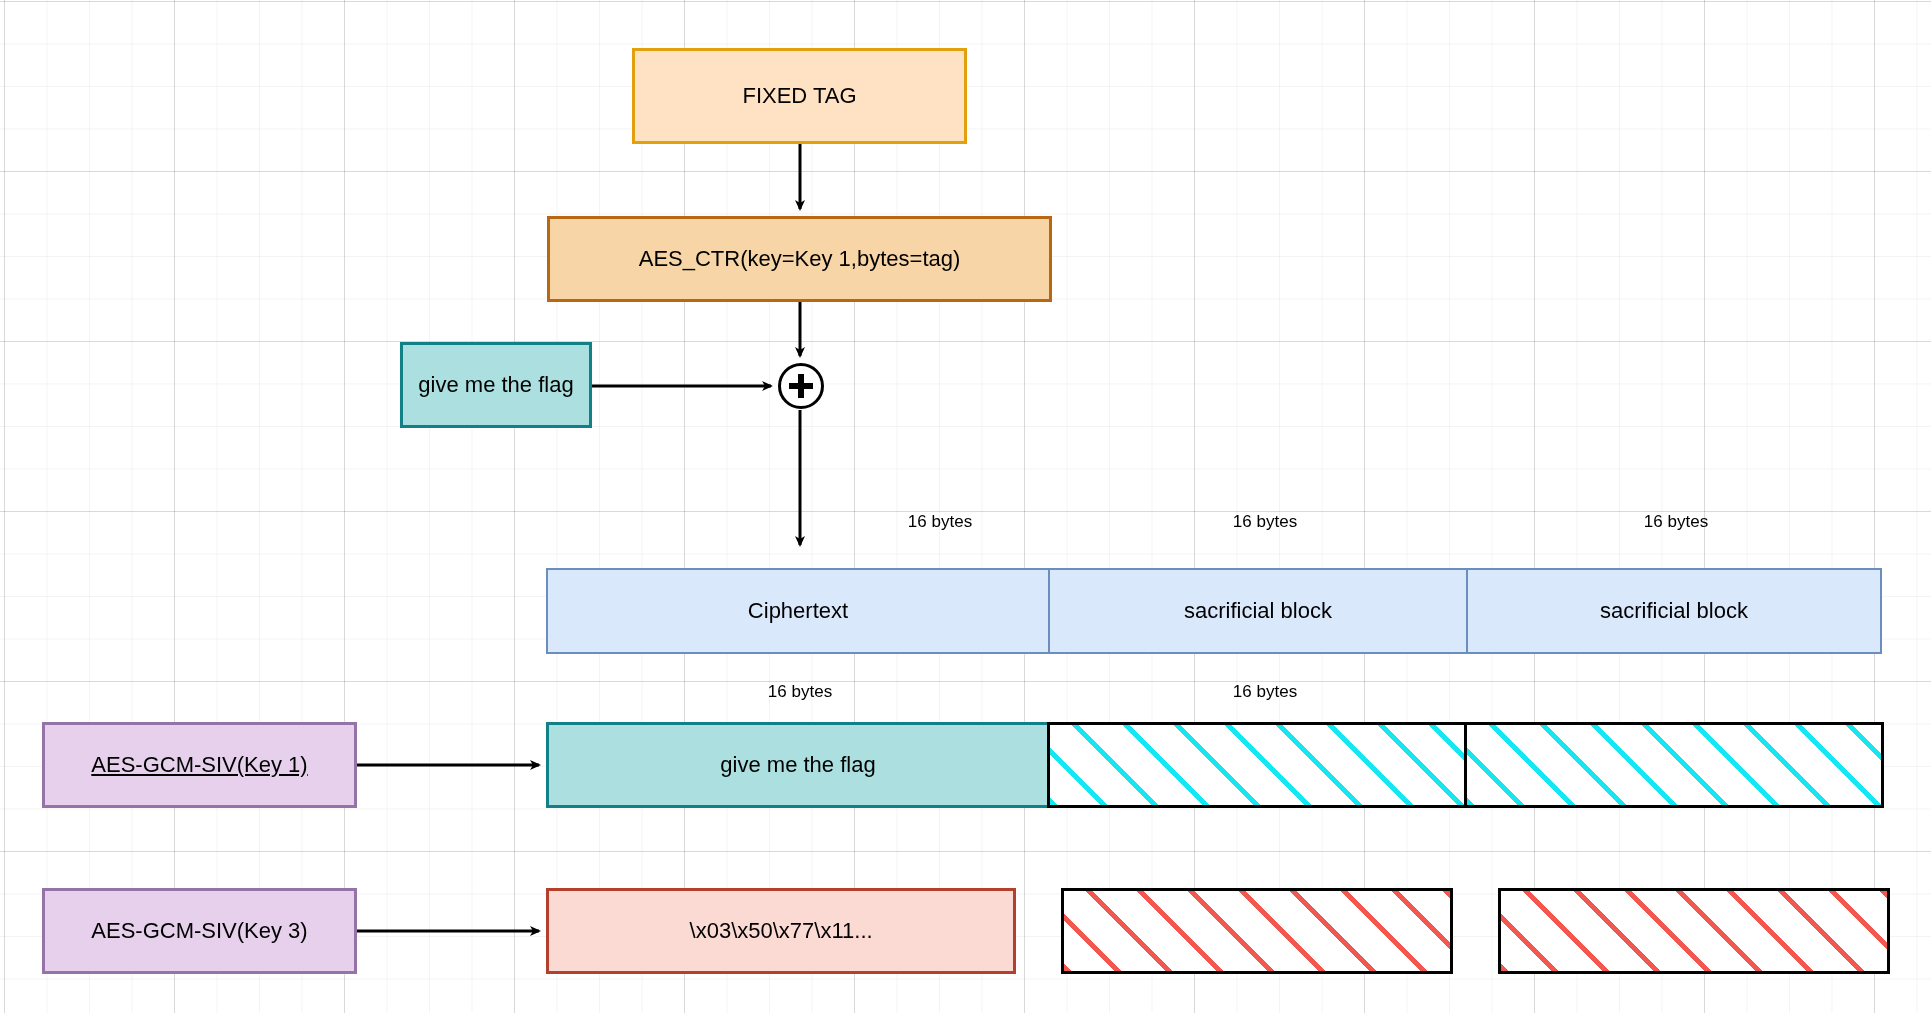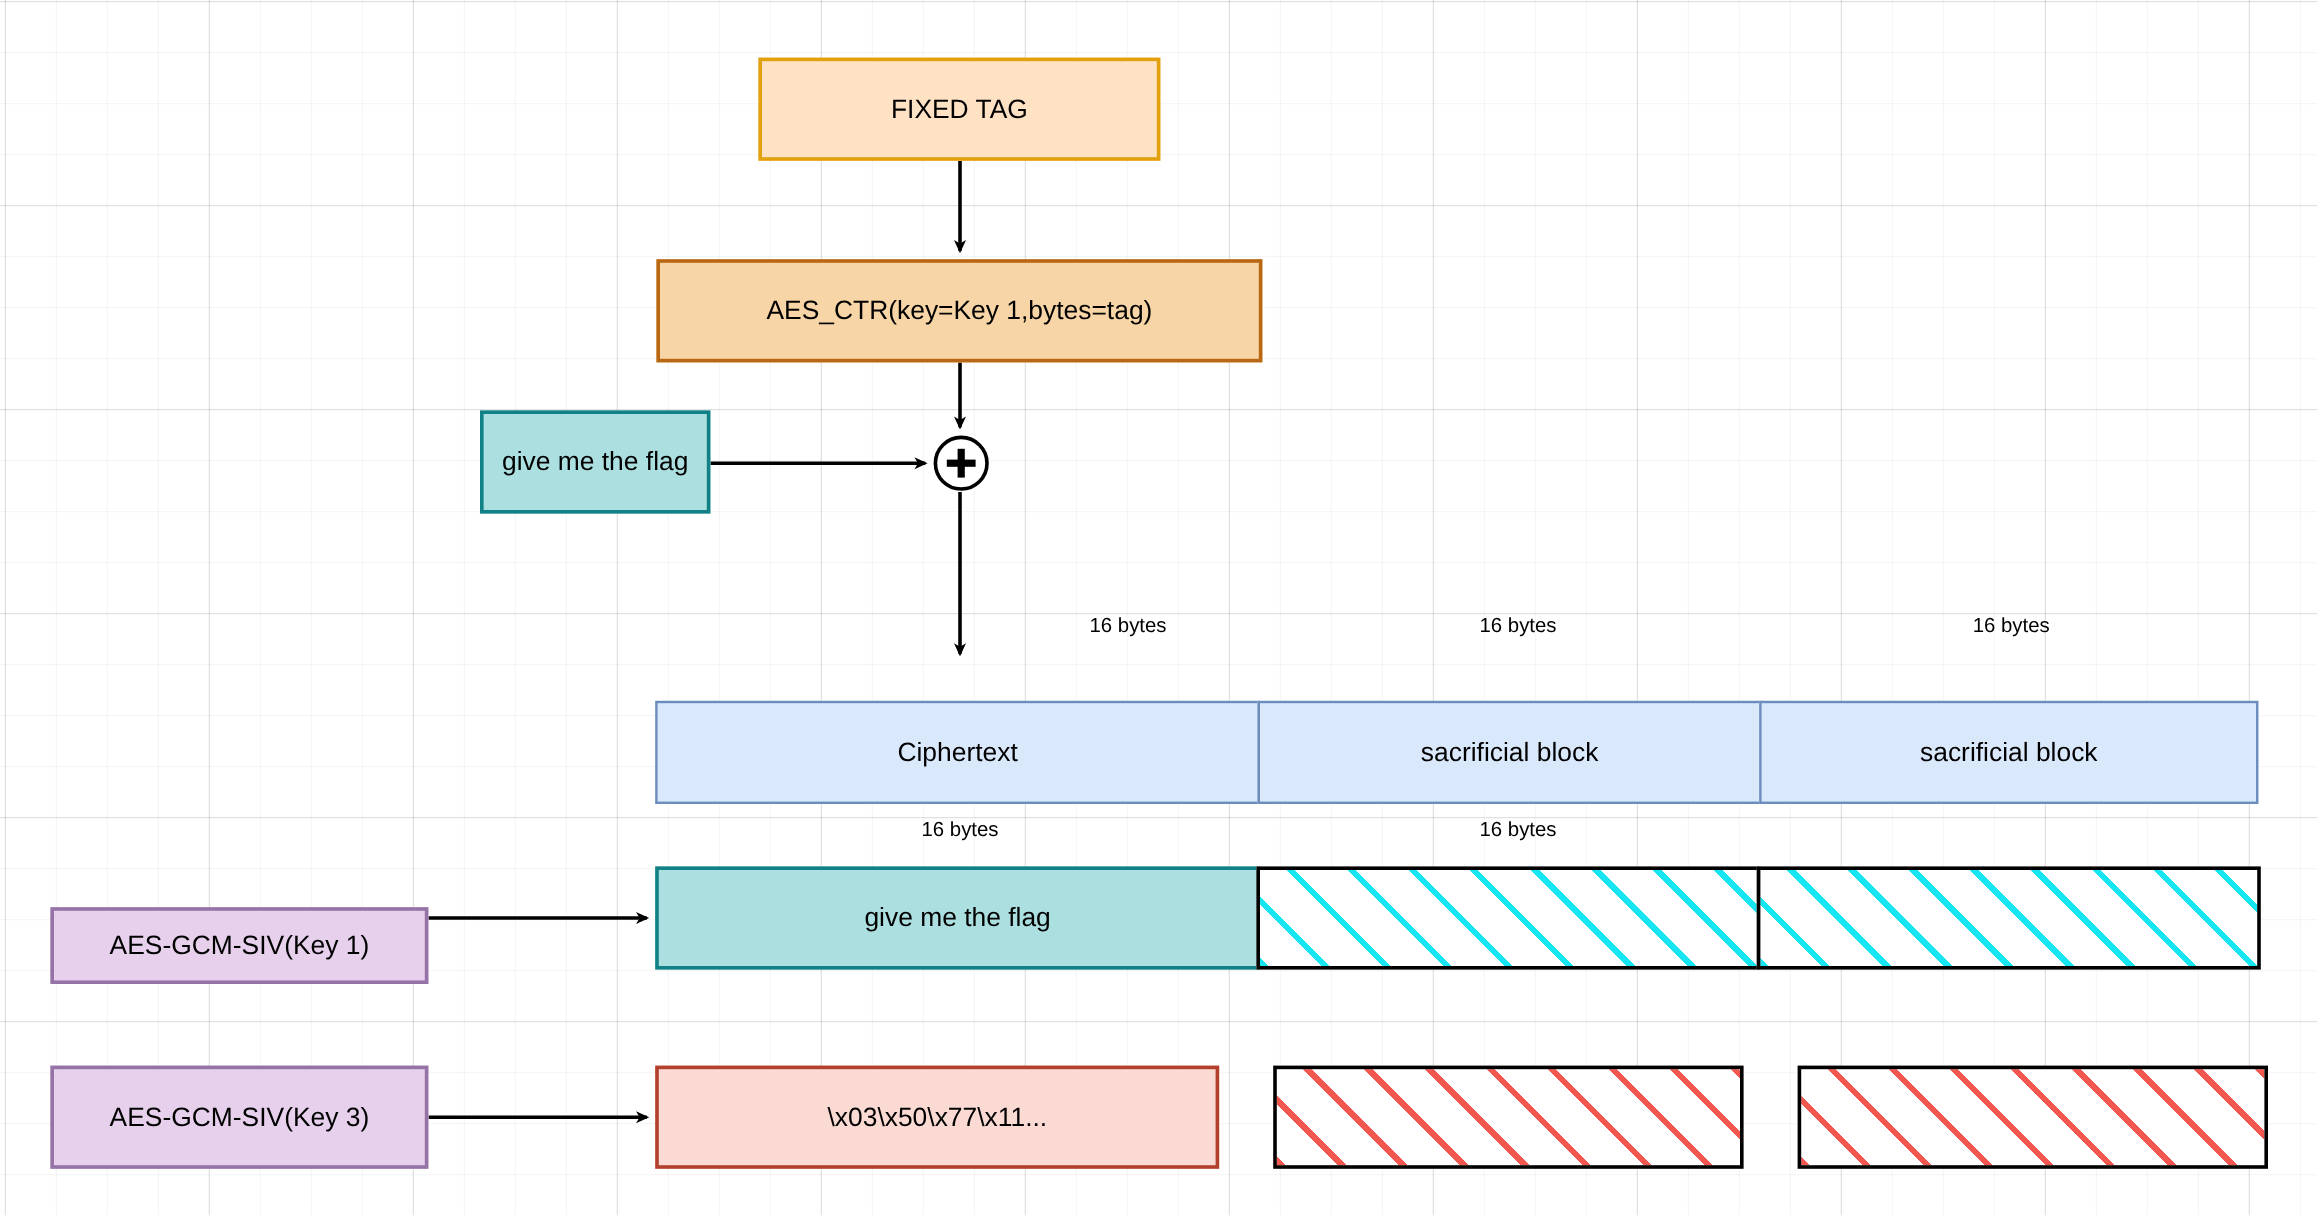--- a/index.html
+++ b/index.html
@@ -43,21 +43,21 @@
     position: absolute;
     font-family: "Liberation Sans", sans-serif;
     font-size: 17px;
     color: #000000;
     text-align: center;
     white-space: nowrap;
     transform: translateX(-50%);
   }
   
   #fixed-tag {
-    left: 632px; top: 48px; width: 335px; height: 86px;
+    left: 632px; top: 48px; width: 335px; height: 96px;
     background: #ffe2c4;
     border: 3px solid #e2a00c;
   }
   #aes-ctr {
     left: 547px; top: 216px; width: 505px; height: 86px;
     background: #f8d5a6;
     border: 3px solid #b86712;
   }
   #plain-small {
     left: 400px; top: 342px; width: 192px; height: 86px;
@@ -90,21 +90,21 @@
   .cell {
     box-sizing: border-box;
     display: flex;
     align-items: center;
     justify-content: center;
     font-family: "Liberation Sans", sans-serif;
     font-size: 22px;
     color: #000;
     white-space: nowrap;
   }
-  #ct-strip { left: 546px; top: 584px; width: 1338px; height: 86px; }
+  #ct-strip { left: 546px; top: 568px; width: 1338px; height: 86px; }
   #ct-strip .cell {
     background: #dae8fc;
     border: 2px solid #6c8ebf;
     height: 86px;
   }
   #ct-strip .cell.c0 { width: 504px; }
   #ct-strip .cell.c1 { width: 420px; margin-left: -2px; }
   #ct-strip .cell.c2 { width: 416px; margin-left: -2px; }
 
   #t-strip { left: 546px; top: 722px; width: 1344px; height: 86px; }
@@ -137,22 +137,22 @@
     border: 3px solid #000000;
     background-image: repeating-linear-gradient(
       45deg,
       #f2584f 0px, #f2584f 5px,
       #ffffff 5px, #ffffff 36px);
   }
   #p-strip .cell.c1 { width: 420px; margin-left: -3px; }
   #p-strip .cell.c2 { width: 420px; margin-left: -3px; }
 
   #key1-box {
-    left: 42px; top: 756px; width: 315px; height: 64px;
-    background: #e6d0ec; border: 3px solid #9673a6;
+    left: 42px; top: 722px; width: 315px; height: 86px;
+    background: #e6d0ec; border: 3px solid #9673a6; text-decoration: underline;
   }
   #key2-box {
     left: 42px; top: 888px; width: 315px; height: 86px;
     background: #e6d0ec; border: 3px solid #9673a6;
   }
   svg.edges {
     position: absolute;
     left: 0; top: 0;
     width: 1931px; height: 1013px;
     pointer-events: none;

